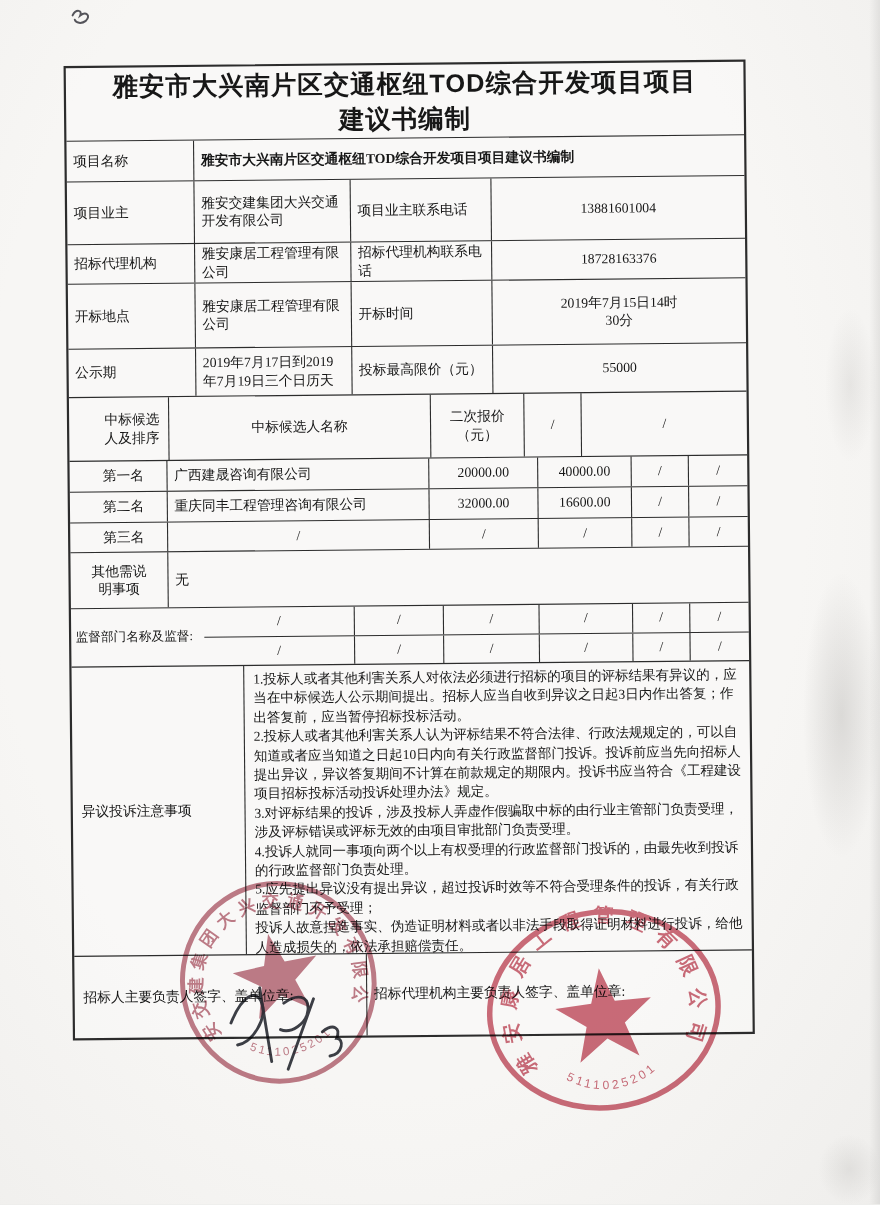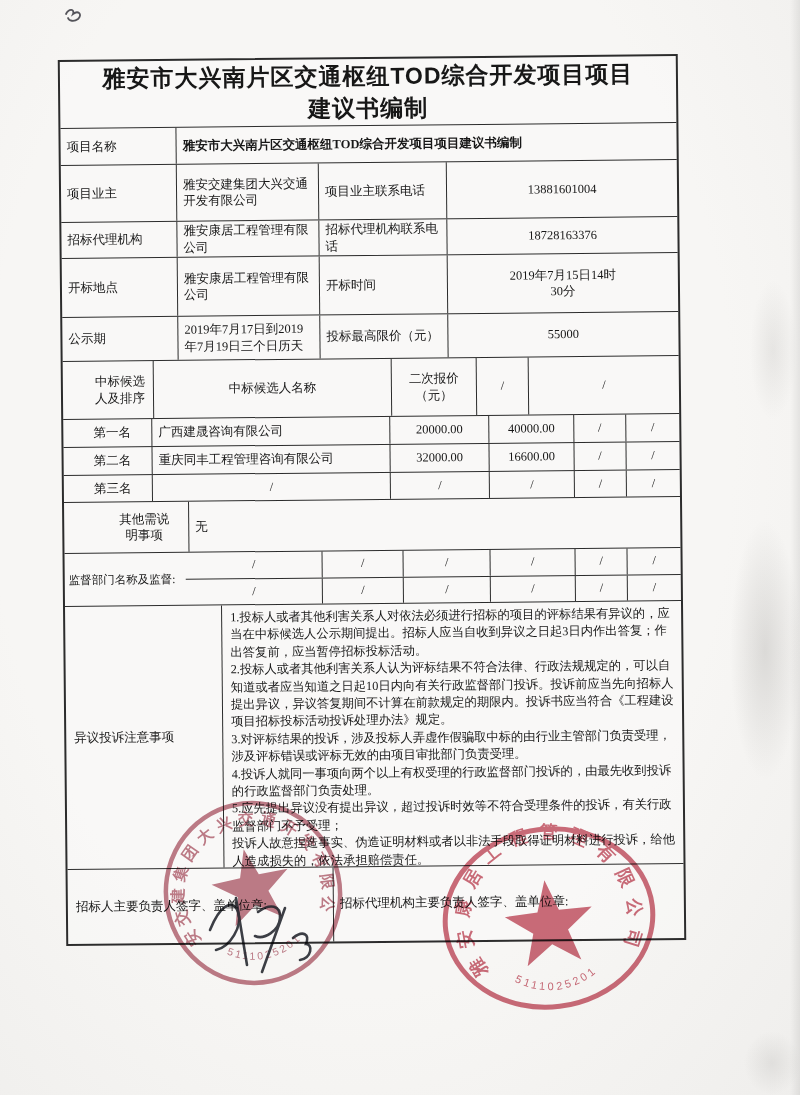--- a/index.html
+++ b/index.html
@@ -58,21 +58,21 @@
   .wrap-narrow{width:110px; margin:4px auto; text-align:center;}
 
   .r-candhead{height:57px;}
   .r-cand{height:27px;}
   .r-cand3{height:26px;}
   .k1{flex:0 0 88px;padding-left:30px;} .k2{flex:0 0 238px;} .k3{flex:0 0 99px;}
   .k4{flex:0 0 85px;} .k5{flex:0 0 52px;} .k6{flex:1;}
   .hdr-wrap{width:54px; margin:0 auto; text-align:center;}
 
   .r-other{height:50px;}
-  .t1{flex:0 0 88px;margin-left:36px;} .t2{flex:1;}
+  .t1{flex:0 0 88px;} .t2{flex:1;}
 
   .r-sup{height:52px;}
   .s0{flex:0 0 121px; padding:2px 2px 2px 4px; font-size:11.5px;}
   .supgrid{flex:1; display:flex; flex-direction:column;}
   .suprow{display:flex; flex:1;}
   .suprow:first-child{border-bottom:1.5px solid #2c2c2c;}
   .sc{display:flex; align-items:center; justify-content:center;
       border-left:1.5px solid #2c2c2c; box-sizing:border-box; font-size:12.5px;}
   .sc1{flex:0 0 136px; border-left:none;} .sc2{flex:0 0 81px;} .sc3{flex:0 0 87px;}
   .sc4{flex:0 0 85px;} .sc5{flex:0 0 52px;} .sc6{flex:1;}

